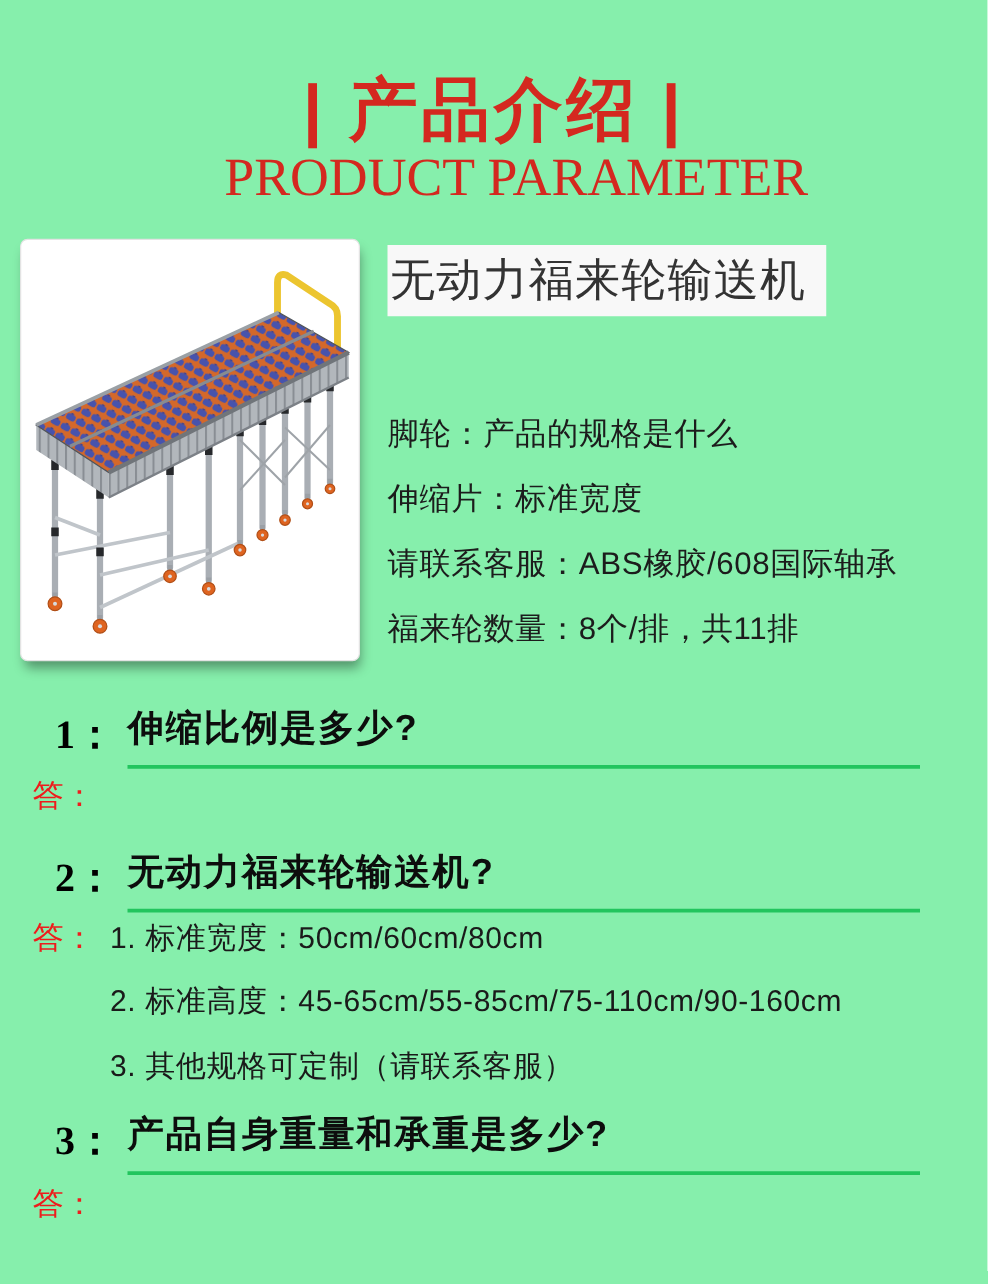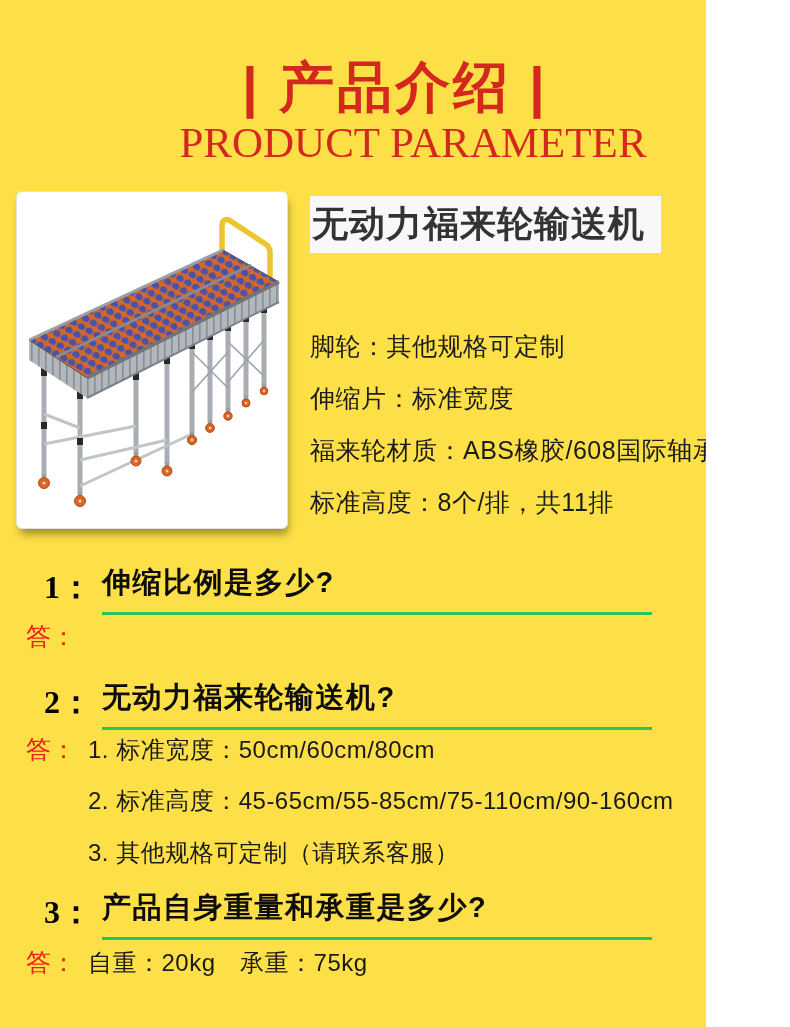--- a/index.html
+++ b/index.html
@@ -1,38 +1,38 @@
 <!DOCTYPE html>
 <html><head>
 <meta charset="utf-8">
 <style>
   html,body{margin:0;padding:0;background:#fff;}
   .page{
-    position:relative;width:706px;height:1027px;background:#fde047;overflow:hidden;
+    position:relative;width:790px;height:1027px;background:#86efac;overflow:hidden;
     font-family:"Liberation Sans","DejaVu Sans",sans-serif;color:#1a1a1a;
   }
   
   .hdr{position:absolute;top:56px;left:0;width:790px;text-align:center;}
   .h-cn{
     font-size:55px;font-weight:700;color:#d4281f;letter-spacing:3px;line-height:1.15;
   }
   .h-en{
     font-family:"Liberation Serif","DejaVu Serif",serif;
     font-size:43px;color:#d4281f;margin-top:2px;letter-spacing:0px;line-height:1.0;padding-left:36px;
   }
   
   .photo{
     position:absolute;left:16px;top:191px;width:270px;height:336px;background:#fff;
     border:1px solid #e3e3e3;border-radius:6px;
     box-shadow:2px 7px 9px -2px rgba(0,0,0,.38);
   }
   .photo svg{display:block;width:100%;height:100%;}
   
   .p-title{
-    position:absolute;left:310px;top:196px;font-size:36px;font-weight:700;color:#333;
+    position:absolute;left:310px;top:196px;font-size:36px;font-weight:400;color:#333;
     background:#f8f8f8;padding:4px 16px 4px 2px;letter-spacing:1px;text-align:center;
   }
   .spec{position:absolute;left:310px;font-size:25px;color:#1c1c1c;letter-spacing:.5px;white-space:nowrap;}
   .s1{top:278px}.s2{top:330px}.s3{top:382px}.s4{top:434px}.s5{top:486px}
   
   .q-row{position:absolute;left:44px;right:54px;display:flex;align-items:flex-end;}
   .q-num{
     font-family:"Liberation Serif","DejaVu Serif",serif;font-weight:700;font-size:32px;
     color:#000;margin-right:10px;padding-bottom:5px;flex-shrink:0;
   }
@@ -168,24 +168,24 @@
       <line x1="70" y1="206" x2="262" y2="110" stroke="#7c8187" stroke-width="2"></line>
 
       <polygon points="12,148 206,58 262,90 70,186" fill="url(#deckp)" stroke="#50555b" stroke-width="1"></polygon>
       <line x1="39" y1="165" x2="234" y2="73" stroke="#878c91" stroke-width="2.5"></line>
       <line x1="12" y1="148" x2="206" y2="58" stroke="#9aa0a5" stroke-width="3"></line>
       <line x1="70" y1="186" x2="262" y2="90" stroke="#70757a" stroke-width="3.5"></line>
     </svg>
   </div>
 
   <div class="p-title">无动力福来轮输送机</div>
-  <div class="spec s2">脚轮：其他规格可定制</div>
+  <div class="spec s2">脚轮：产品的规格是什么</div>
   <div class="spec s3">伸缩片：标准宽度</div>
-  <div class="spec s4">福来轮材质：ABS橡胶/608国际轴承</div>
-  <div class="spec s5">标准高度：8个/排，共11排</div>
+  <div class="spec s4">请联系客服：ABS橡胶/608国际轴承</div>
+  <div class="spec s5">福来轮数量：8个/排，共11排</div>
 
   <div class="q-row q1">
     <span class="q-num">1：</span>
     <span class="q-text">伸缩比例是多少?</span>
   </div>
   <div class="a-row a1">
     <span class="a-mark">答：</span>
   </div>
 
   <div class="q-row q2">
@@ -204,16 +204,15 @@
     <span class="a-indent"></span>
     <span class="a-text">3. 其他规格可定制（请联系客服）</span>
   </div>
 
   <div class="q-row q3">
     <span class="q-num">3：</span>
     <span class="q-text">产品自身重量和承重是多少?</span>
   </div>
   <div class="a-row a3">
     <span class="a-mark">答：</span>
-    <span class="a-text">自重：20kg　承重：75kg</span>
   </div>
 
 </div>
 
 </body></html>

